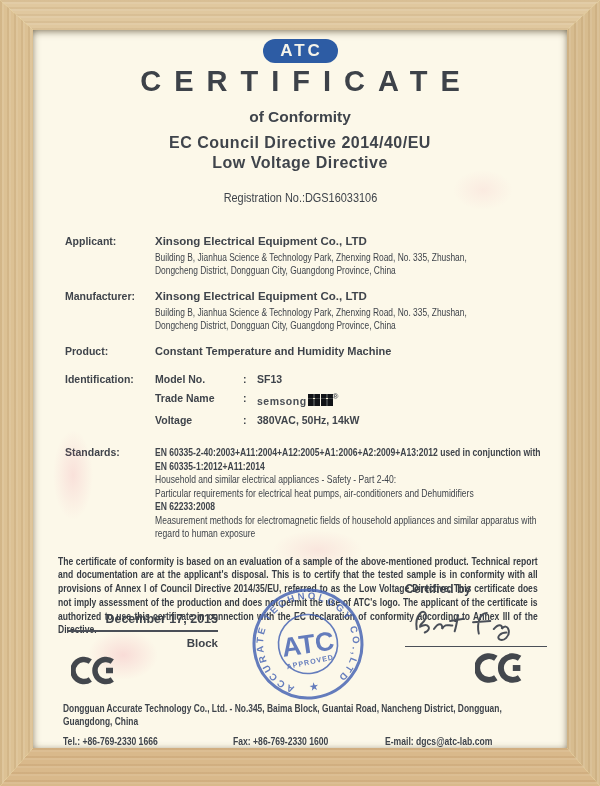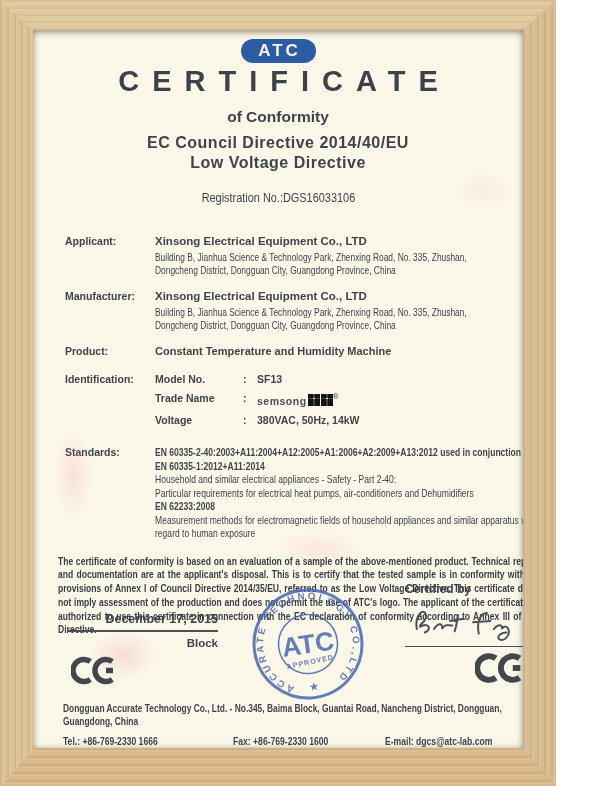--- a/index.html
+++ b/index.html
@@ -1,17 +1,17 @@
 <!DOCTYPE html>
 <html><head>
 <meta charset="utf-8">
 <style>
   html,body{margin:0;padding:0;}
   body{font-family:"Liberation Sans","DejaVu Sans",sans-serif;}
-  #scene{position:relative;width:556px;height:786px;background:#fef9c3;overflow:hidden;}
+  #scene{position:relative;width:600px;height:786px;background:#fef9c3;overflow:hidden;}
 
   
   .wood{position:absolute;}
   .wood-top{left:0;top:0;width:600px;height:30px;
     background:#e0c89f repeating-linear-gradient(180deg,rgba(150,110,60,.10) 0 2px,rgba(255,255,255,.08) 2px 4px,transparent 4px 7px);
     clip-path:polygon(0 0,100% 0,calc(100% - 33px) 100%,33px 100%);}
   .wood-bottom{left:0;bottom:0;width:600px;height:38px;
     background:#d9b98b repeating-linear-gradient(180deg,rgba(150,100,50,.12) 0 2px,rgba(255,255,255,.07) 2px 4px,transparent 4px 8px);
     clip-path:polygon(33px 0,calc(100% - 33px) 0,100% 100%,0 100%);}
   .wood-left{left:0;top:0;width:33px;height:786px;

